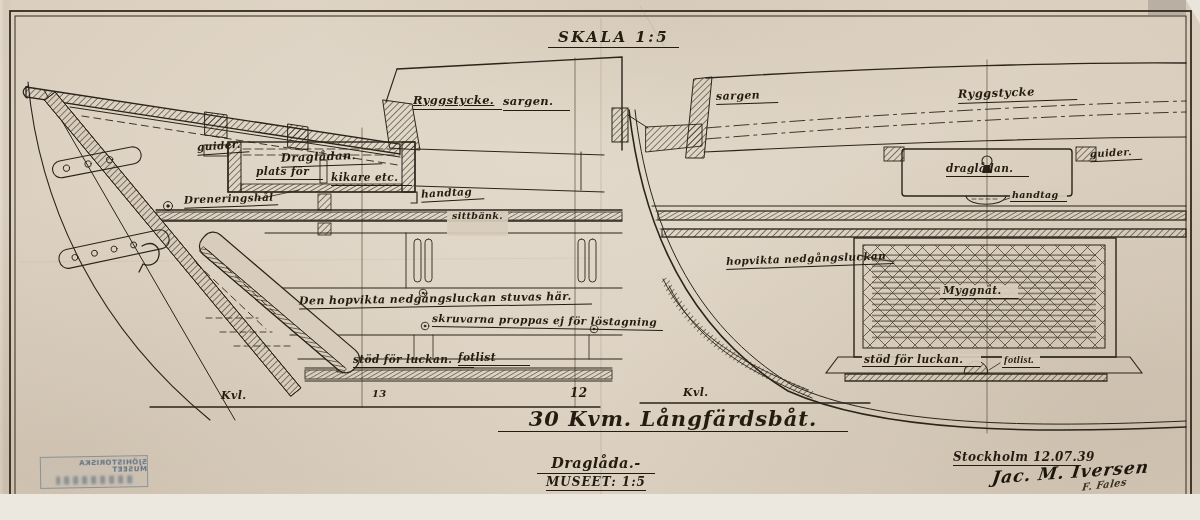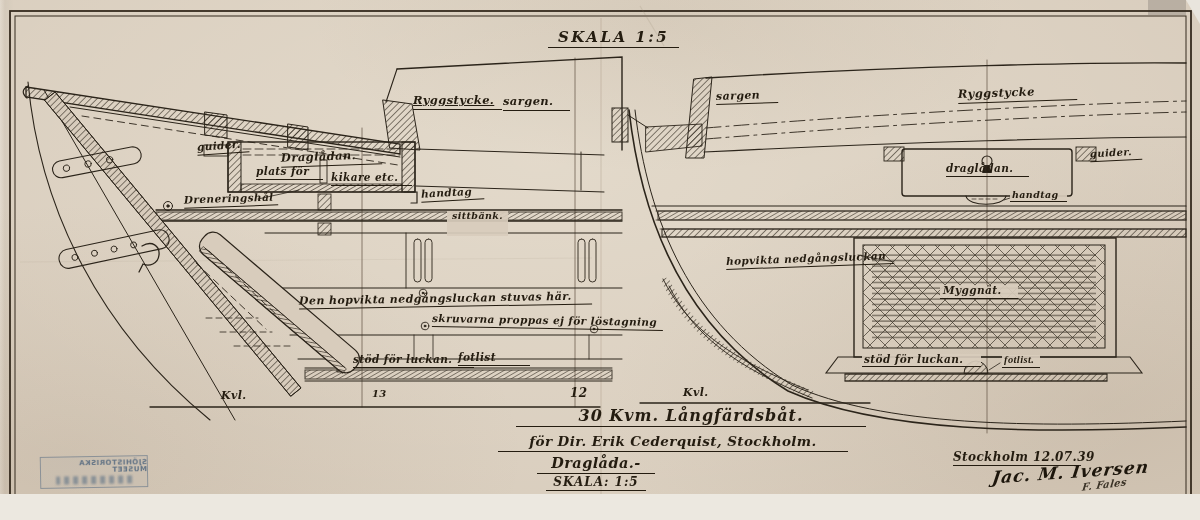--- a/index.html
+++ b/index.html
@@ -298,24 +298,23 @@
   <span class="lbl u" style="left:958px;top:87px;font-size:11.5px;transform:rotate(-2deg);padding-right:42px;">Ryggstycke</span>
   <span class="lbl u" style="left:1090px;top:148px;font-size:10px;transform:rotate(-3deg);padding-right:10px;">guider.</span>
   <span class="lbl u" style="left:946px;top:163px;font-size:10.5px;padding-right:16px;">draglådan.</span>
   <span class="lbl u bg" style="left:1010px;top:190px;font-size:9.5px;padding:0 8px 1px 2px;">handtag</span>
   <span class="lbl u" style="left:726px;top:253px;font-size:10.5px;transform:rotate(-2deg);padding-right:8px;">hopvikta nedgångsluckan</span>
   <span class="lbl u bg" style="left:940px;top:285px;font-size:10.5px;padding:0 16px 2px 3px;text-align:center;">Myggnät.</span>
   <span class="lbl u bg" style="left:862px;top:354px;font-size:10.5px;padding:0 18px 1px 2px;">stöd för luckan.</span>
   <span class="lbl u bg" style="left:1002px;top:355px;font-size:10.5px;padding:0 6px 1px 2px;font-family:Liberation Serif, serif;">fotlist.</span>
   <span class="lbl" style="left:683px;top:387px;font-size:11px;">Kvl.</span>
 
-  <div class="lbl u ctr" style="left:516px;top:408px;width:350px;font-size:16px;letter-spacing:1px;">30 Kvm. Långfärdsbåt.</div>
-  <div class="lbl u ctr" style="left:498px;top:435px;width:350px;font-size:13.5px;">för Dir. Erik Cederquist, Stockholm.</div>
+  <div class="lbl u ctr" style="left:498px;top:408px;width:350px;font-size:21px;letter-spacing:1px;">30 Kvm. Långfärdsbåt.</div>
   <div class="lbl u ctr" style="left:537px;top:456px;width:118px;font-size:14.5px;">Draglåda.-</div>
-  <div class="lbl u ctr" style="left:546px;top:476px;width:100px;font-size:12px;letter-spacing:1px;">SKALA: 1:5</div>
+  <div class="lbl u ctr" style="left:546px;top:476px;width:100px;font-size:12px;letter-spacing:1px;">MUSEET: 1:5</div>
 
   <div class="lbl u ctr" style="left:953px;top:451px;width:126px;font-size:12px;">Stockholm 12.07.39</div>
   <div class="lbl sig" style="left:992px;top:464px;font-size:17px;">Jac. M. Iversen</div>
   <div class="lbl sig2" style="left:1082px;top:480px;font-size:10px;">F. Fales</div>
   <div class="lbl" style="left:1120px;top:484px;font-size:11px;margin-top:14px;">Rt.no. 651 j</div>
 
   <div id="stamp">
     <div class="s1">SJÖHISTORISKA MUSEET</div>
     <div class="s2"></div>
   </div>

